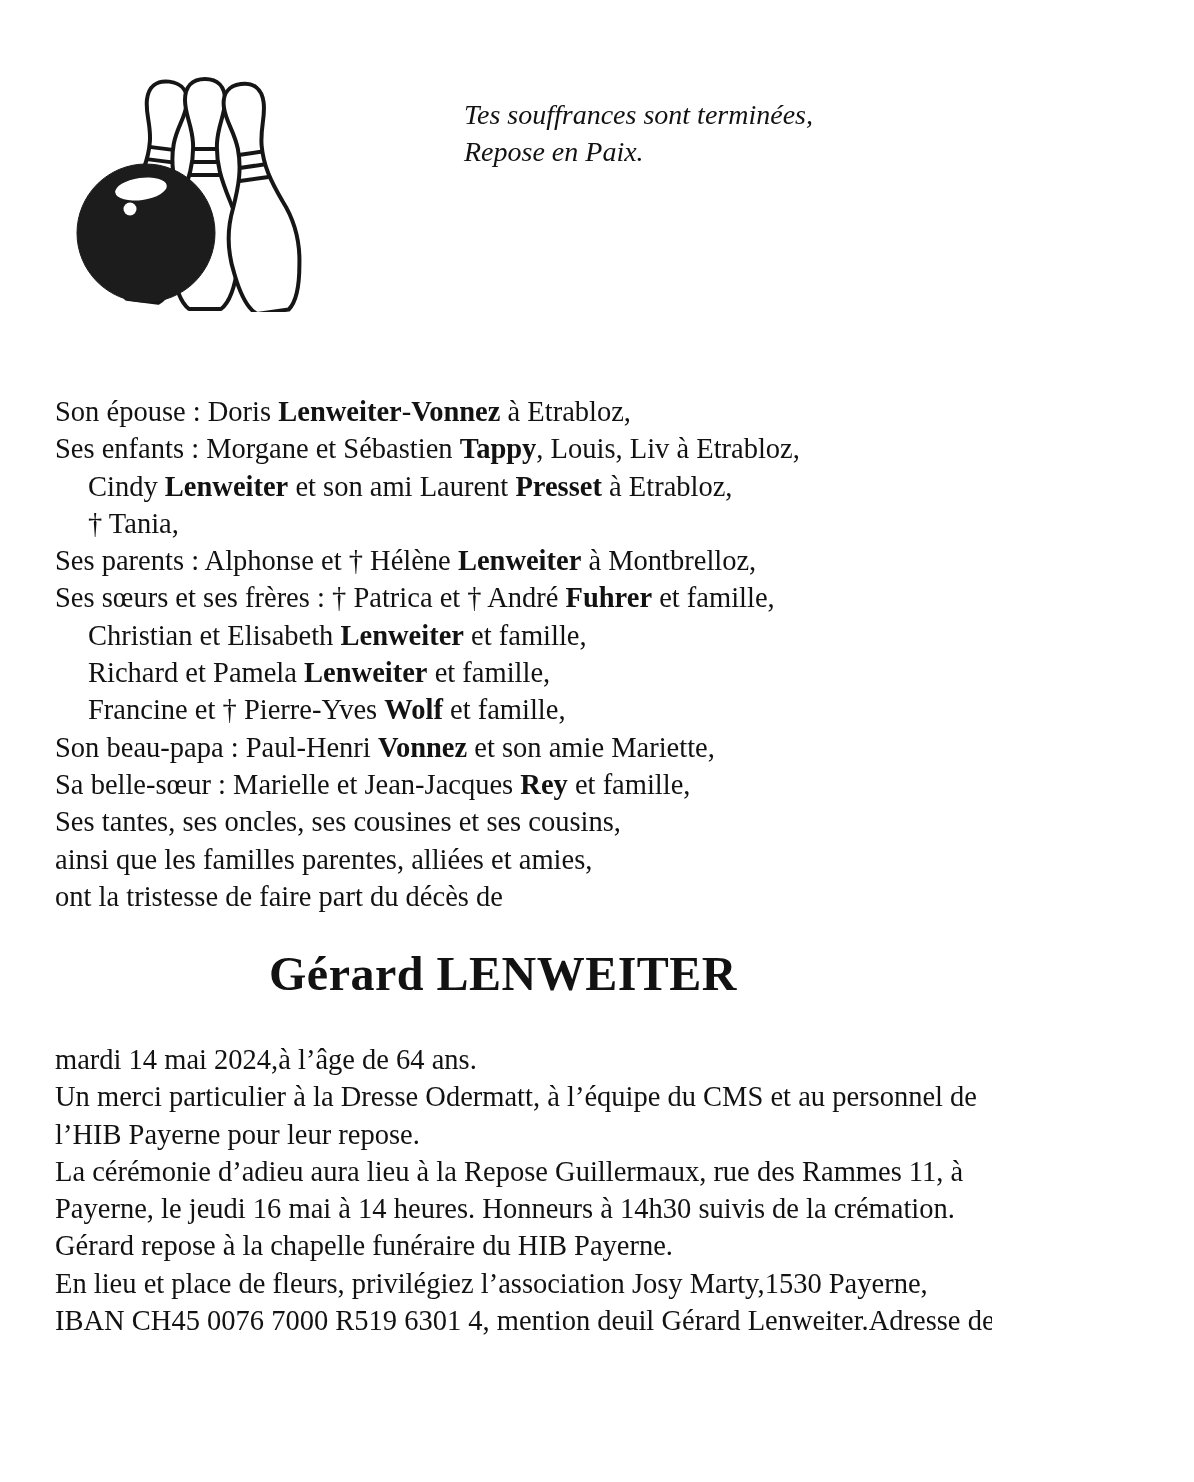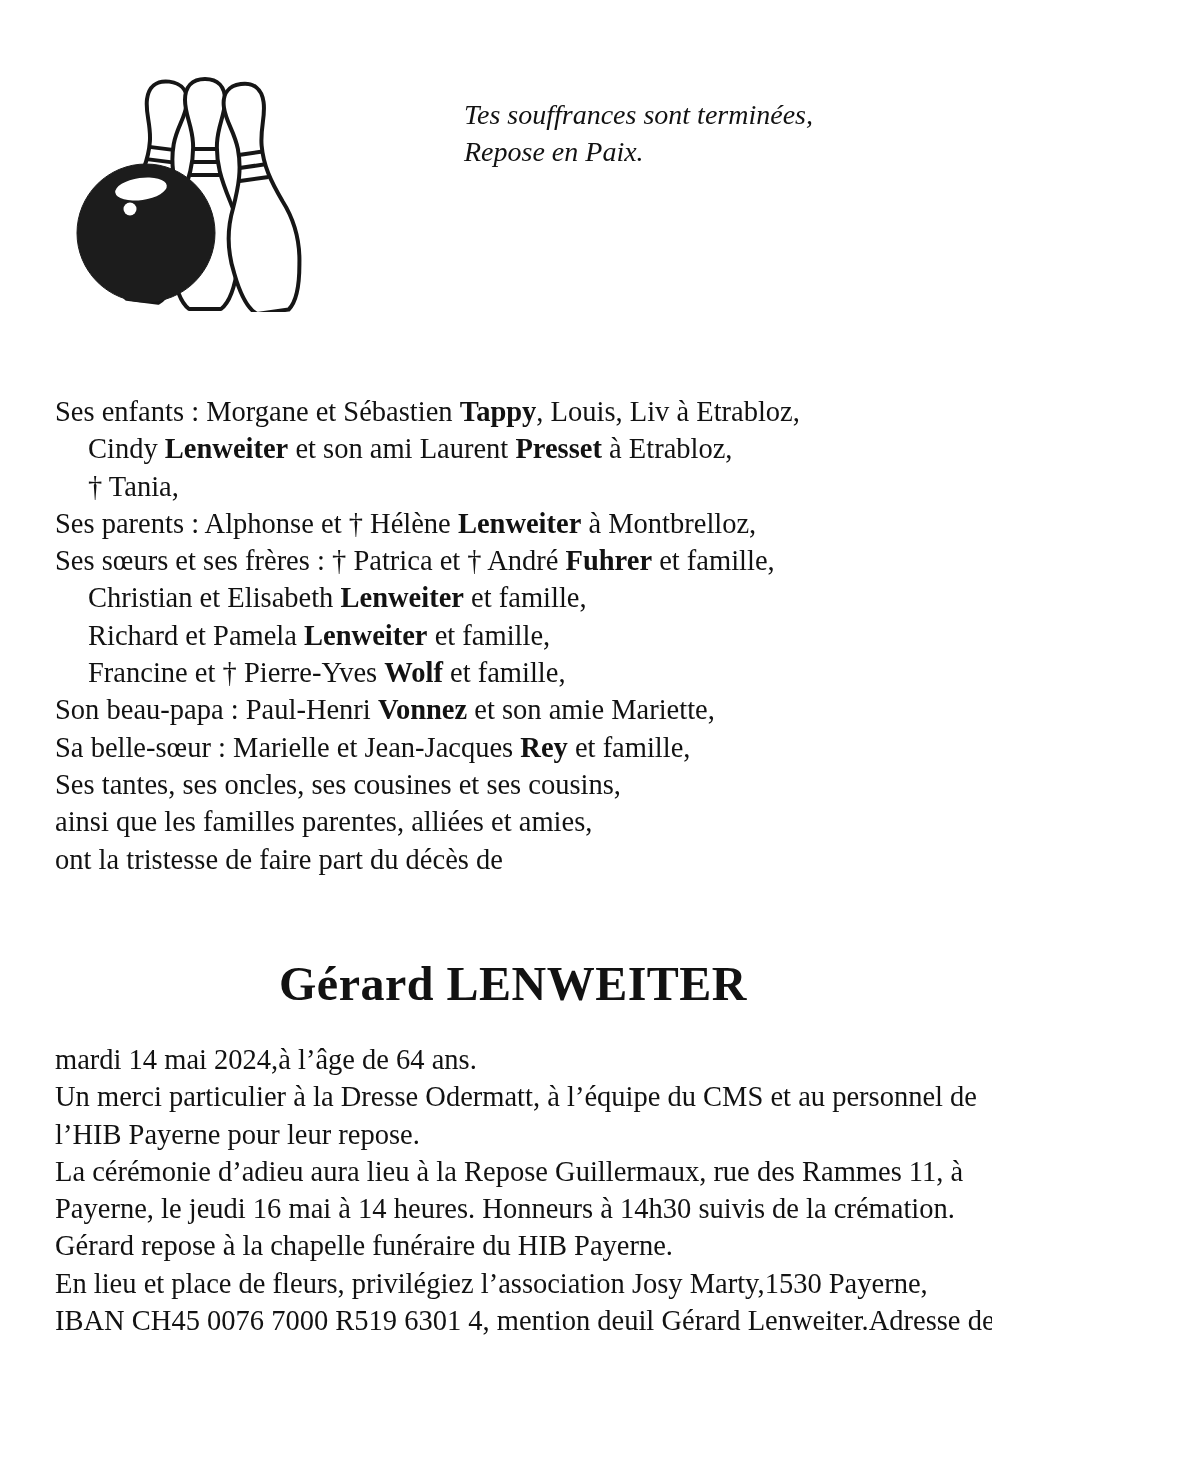--- a/index.html
+++ b/index.html
@@ -39,21 +39,21 @@
   }
   .family{position:absolute;left:55px;top:393px;}
   .details{position:absolute;left:55px;top:1041px;}
   .line.indent{padding-left:33px;}
   .line b{font-weight:bold;}
   .title{
     position:absolute;
     left:0;
     width:100%;
     top:941px;
-    margin:17px;
+    margin:7px;
     text-align:center;
     font-size:48px;
     line-height:52px;
     font-weight:bold;
     letter-spacing:0.5px;
   }
 </style>
 </head>
 <body>
 
@@ -77,20 +77,21 @@
       <circle class="hl" cx="60" cy="147" r="6.5"></circle>
     </svg>
   </div>
 
   <div class="quote">
     <div>Tes souffrances sont terminées,</div>
     <div>Repose en Paix.</div>
   </div>
 
   <div class="family textblock" id="family-lines">
+      <div class="line"><span>Son épouse : Doris </span><b>Lenweiter</b><span>-</span><b>Vonnez</b><span> à Etrabloz,</span></div>
       <div class="line"><span>Ses enfants : Morgane et Sébastien </span><b>Tappy</b><span>, Louis, Liv à Etrabloz,</span></div>
       <div class="line indent"><span>Cindy </span><b>Lenweiter</b><span> et son ami Laurent </span><b>Presset</b><span> à Etrabloz,</span></div>
       <div class="line indent"><span>† Tania,</span></div>
       <div class="line"><span>Ses parents : Alphonse et † Hélène </span><b>Lenweiter</b><span> à Montbrelloz,</span></div>
       <div class="line"><span>Ses sœurs et ses frères : † Patrica et † André </span><b>Fuhrer</b><span> et famille,</span></div>
       <div class="line indent"><span>Christian et Elisabeth </span><b>Lenweiter</b><span> et famille,</span></div>
       <div class="line indent"><span>Richard et Pamela </span><b>Lenweiter</b><span> et famille,</span></div>
       <div class="line indent"><span>Francine et † Pierre-Yves </span><b>Wolf</b><span> et famille,</span></div>
       <div class="line"><span>Son beau-papa : Paul-Henri </span><b>Vonnez</b><span> et son amie Mariette,</span></div>
       <div class="line"><span>Sa belle-sœur : Marielle et Jean-Jacques </span><b>Rey</b><span> et famille,</span></div>

